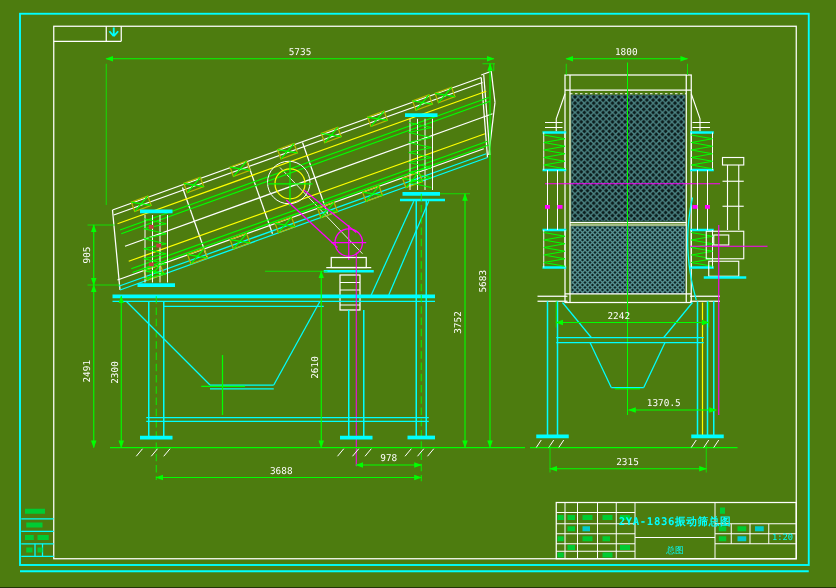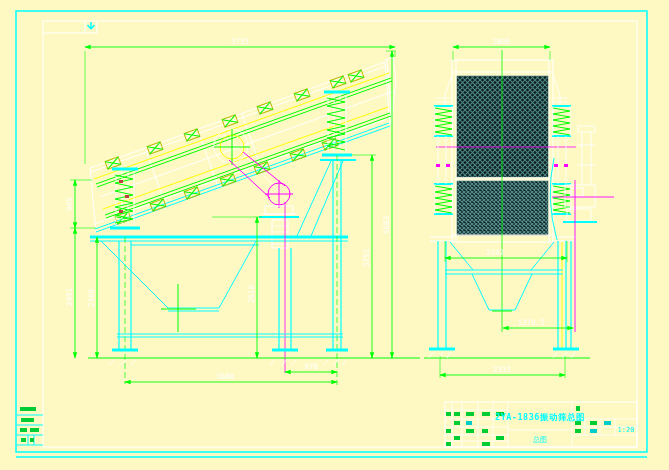--- a/index.html
+++ b/index.html
@@ -1,16 +1,16 @@
 <!DOCTYPE html>
 <html><head>
 <meta charset="utf-8">
 <style>
   html,body{margin:0;padding:0;background:#000;}
-  .sheet{position:relative;width:669px;height:470px;background:#fef9c3;overflow:hidden;}
+  .sheet{position:relative;width:669px;height:470px;background:#4d7c0f;overflow:hidden;}
   svg{display:block;}
   text{font-family:"DejaVu Sans Mono","Liberation Mono",monospace;}
   .dimtxt{fill:#ffffff;font-size:7.5px;}
   .titletxt{fill:#00ffff;font-size:8.5px;font-weight:bold;letter-spacing:.5px;}
   .subtxt{fill:#00ffff;font-size:7px;}
   .scaletxt{fill:#00ffff;font-size:7px;}
 </style>
 </head>
 <body>
 

